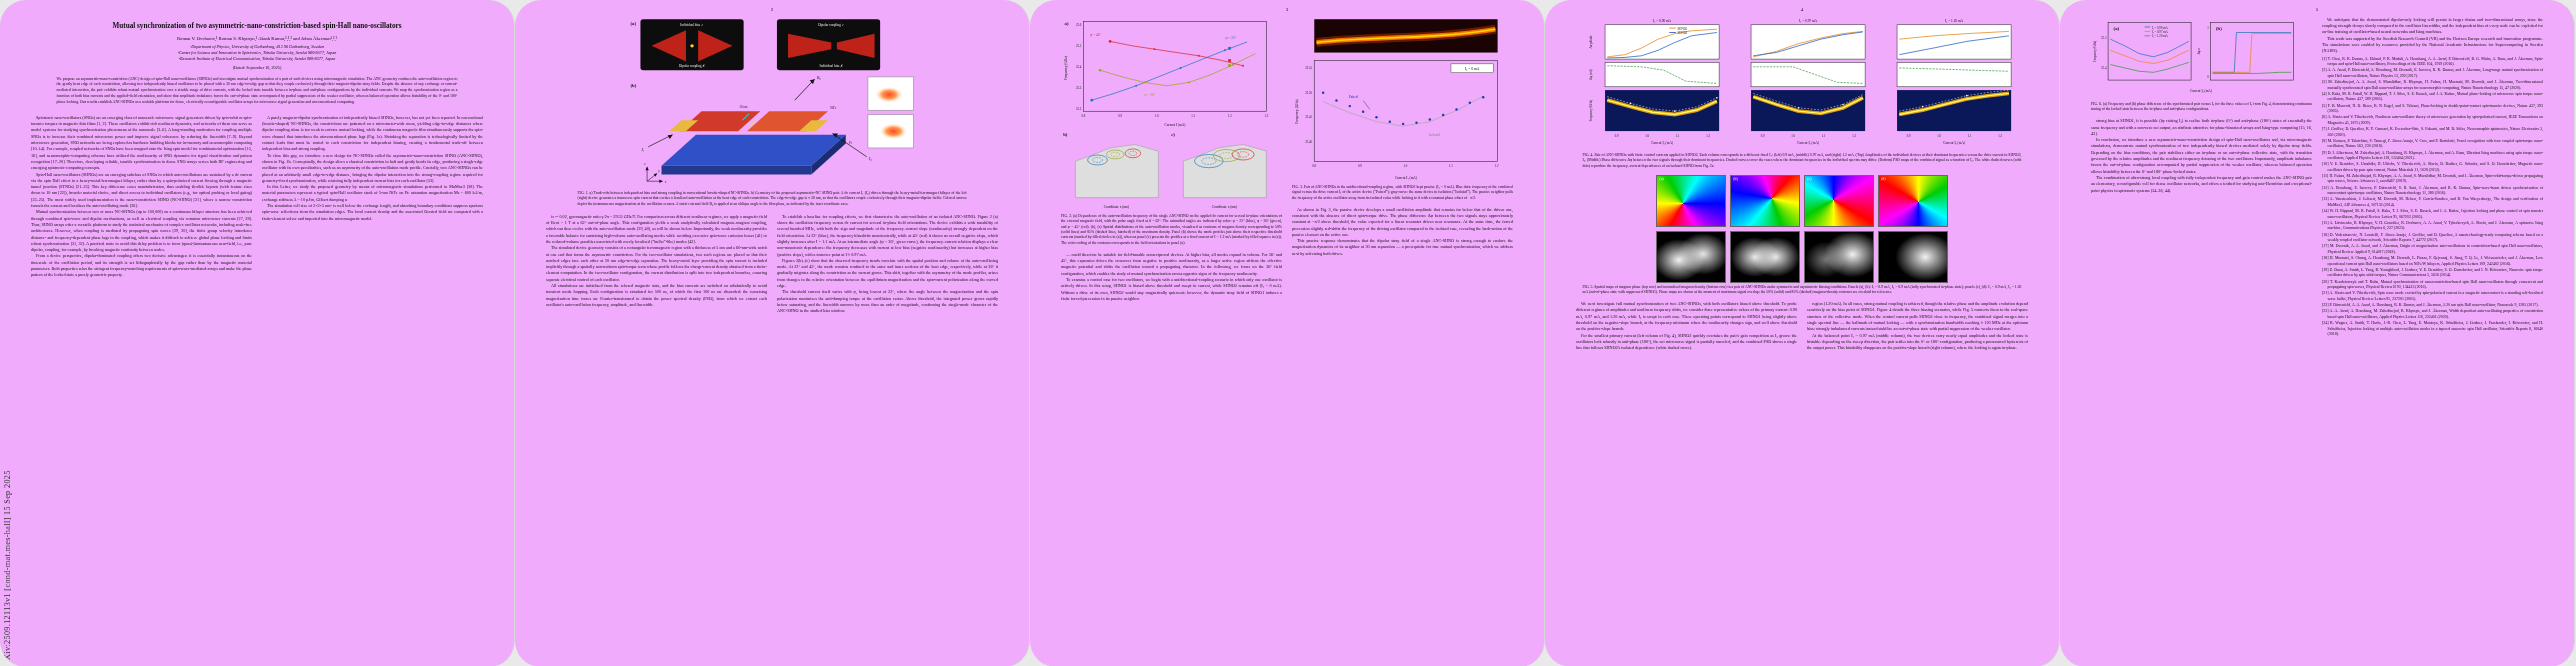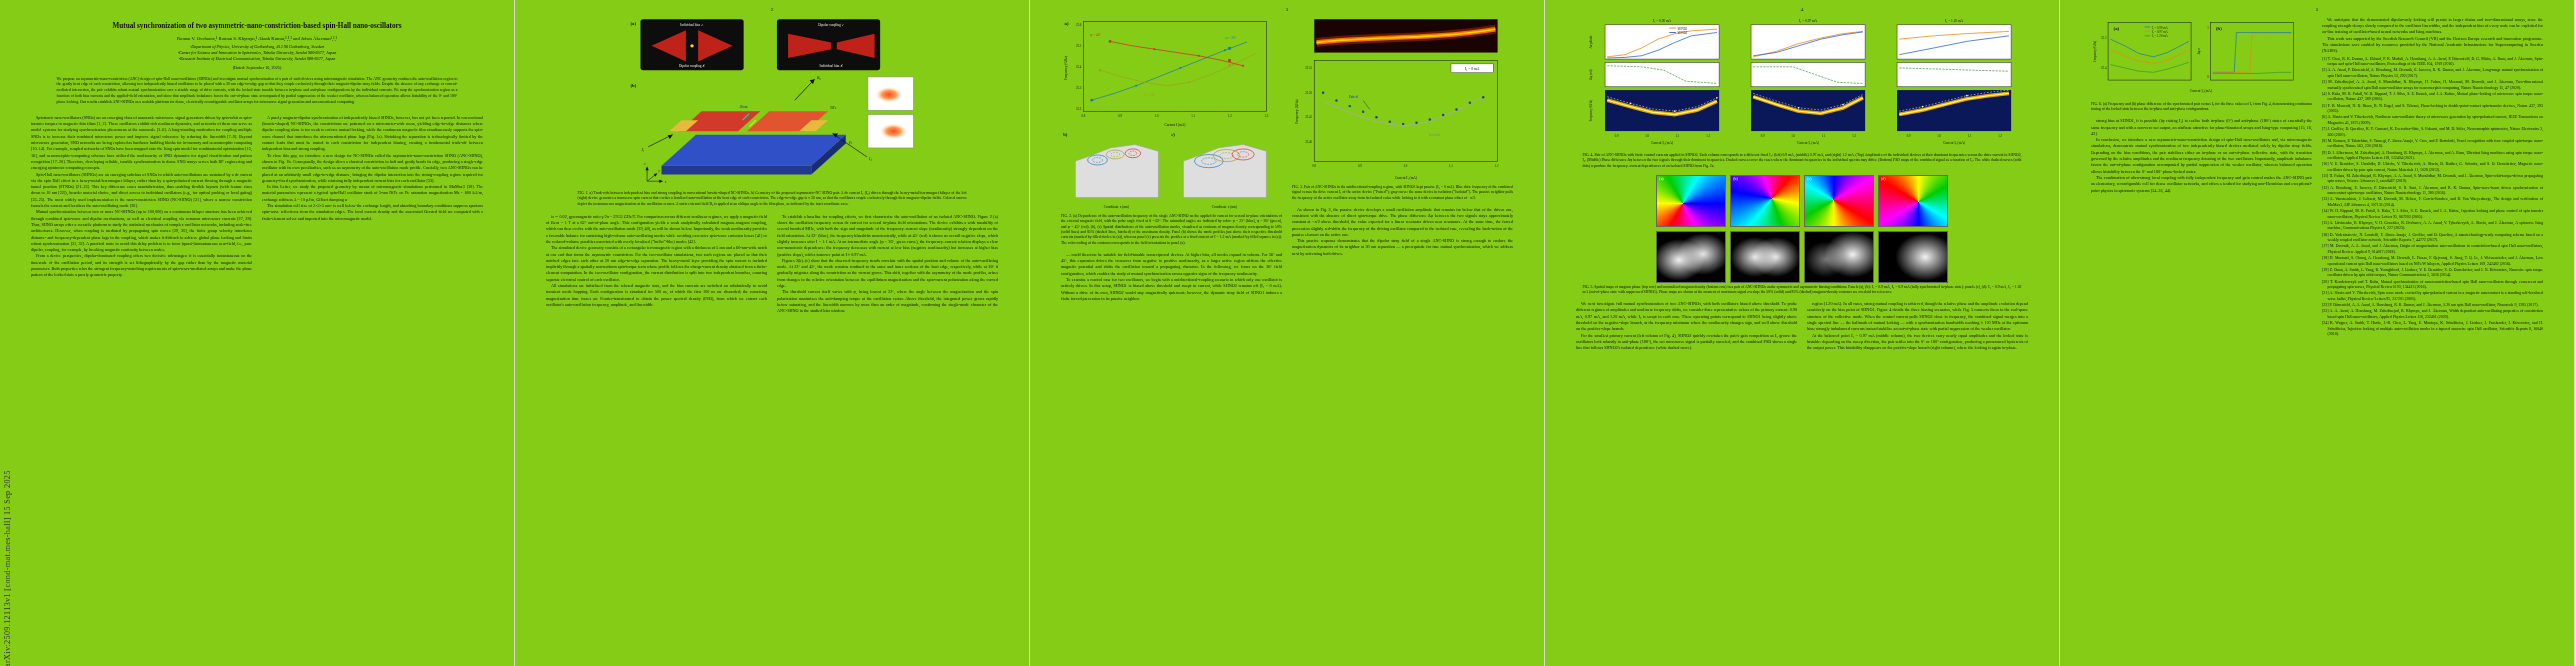--- a/index.html
+++ b/index.html
@@ -1,19 +1,19 @@
 <!DOCTYPE html>
 <html style="font-size:9px"><head>
 <meta charset="utf-8">
 <style>
   html,body{margin:0;padding:0;background:#e9e9e9;}
   body{width:2576px;height:667px;font-family:"Liberation Serif","DejaVu Serif",serif;color:#111;}
   .spread{display:flex;width:2576px;height:667px;}
-  .page{position:relative;width:515px;height:667px;background:#84cc16;box-sizing:border-box;
-        padding:16.7px 31px 13.3px;overflow:hidden;border-right:0.6px solid #d8d8d8;}
+  .page{position:relative;width:515px;height:667px;background:#f0abfc;box-sizing:border-box;
+        padding:16.7px 31px 13.3px;overflow:hidden;border-right:0.6px solid #d8d8d8;border-radius:26px;}
   .pageno{position:absolute;top:6.7px;left:50%;transform:translateX(-50%);font-size:5px;}
   .arxiv-stamp{position:absolute;left:3.3px;top:0;height:100%;display:flex;align-items:center;
         writing-mode:vertical-rl;transform:rotate(180deg);font-size:8.3px;color:#333;letter-spacing:0.3px;}
   .title{margin:5.6px 33px 4.4px;text-align:center;font-size:7.2px;font-weight:bold;line-height:1.3;}
   .authors{text-align:center;font-size:4.7px;margin-bottom:2.8px;}
   .affil{text-align:center;font-size:4.2px;font-style:italic;line-height:1.45;}
   .dateline{text-align:center;font-size:4.2px;margin:2.8px 0 6.7px;}
   .abstract{margin:0 25.6px 9px;font-size:3.9px;line-height:1.5;text-align:justify;}
   .cols{display:flex;gap:10px;align-items:flex-start;}
   .col{flex:1;min-width:0;}

